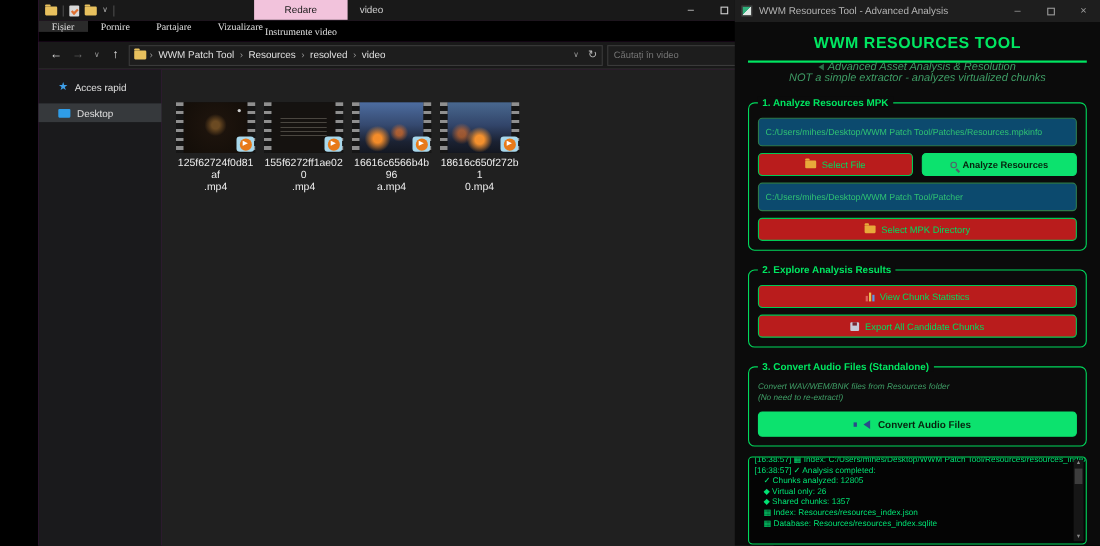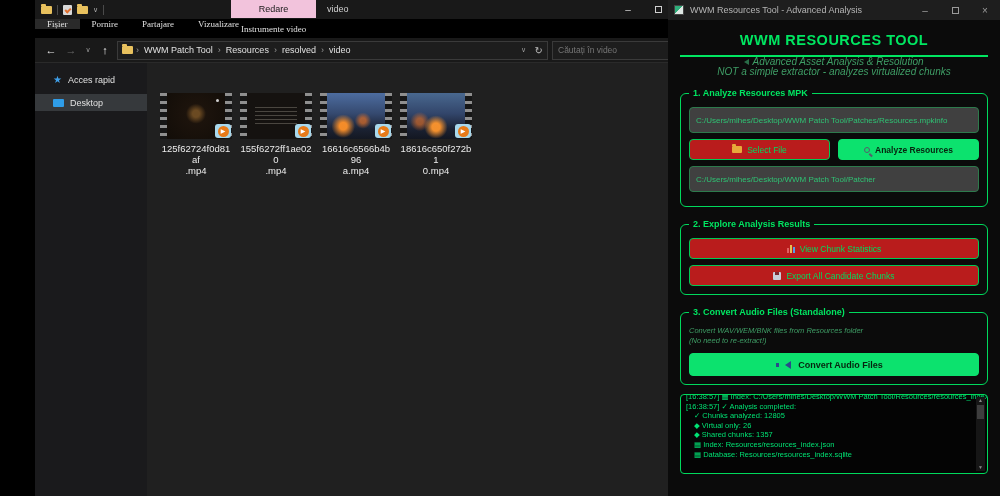--- a/index.html
+++ b/index.html
@@ -84,21 +84,21 @@
   .app-ctl .max-box { border-color:#9a9a9a; }
 
   .app-body { padding:0 12px; }
   .app-h1 { margin-top:12px; text-align:center; color:#00e661; font-weight:bold; font-size:14.5px; letter-spacing:.5px; }
   .app-hr { margin-top:7px; border-top:2px solid #00e661; }
   .app-sub { text-align:center; font-style:italic; color:#3f9e66; font-size:10px; line-height:9.5px; }
   .sub-ic { display:inline-block; width:0; height:0; border-top:3px solid transparent; border-bottom:3px solid transparent; border-right:5px solid #2a6e48; margin-right:3px; }
 
   .groupbox { position:relative; border:1px solid #00d95c; border-radius:6px; margin-top:17px; padding:13px 8px 8px; }
   .group-label { position:absolute; top:-6px; left:8px; background:#0b0b0b; padding:0 4px; color:#00e661; font-weight:bold; font-size:9px; }
-  .path-input { width:100%; height:21px; background:#404040; border:1px solid #2d7a4c; border-radius:4px; color:#2fc173; font-size:8px; padding:12px 6px; font-family:inherit; outline:none; }
+  .path-input { width:100%; height:21px; background:#0c4a6e; border:1px solid #2d7a4c; border-radius:4px; color:#2fc173; font-size:8px; padding:12px 6px; font-family:inherit; outline:none; }
   .gb-gap { height:6px; }
   .btn-row { display:flex; gap:8px; }
   .btn { height:21px; border-radius:4px; display:flex; align-items:center; justify-content:center; gap:5px; font-size:8.5px; cursor:default; }
   .btn-dark { flex:1; background:#b91c1c; border:1px solid #00c955; color:#00dc5f; }
   .btn-green { flex:1; background:#0ce26e; border:1px solid #0ce26e; color:#07240f; font-weight:bold; }
   .btn-full { width:100%; }
   .ic-folder { width:10px; height:7px; background:#e8a93a; border-radius:1px; position:relative; }
   .ic-folder::before { content:""; position:absolute; top:-2px; left:0; width:4px; height:2px; background:#e8a93a; border-radius:1px 1px 0 0; }
   .ic-mag { width:6px; height:6px; border:1.5px solid #55606a; border-radius:50%; position:relative; }
   .ic-mag::after { content:""; position:absolute; left:5px; top:5px; width:4px; height:1.5px; background:#55606a; transform:rotate(45deg); transform-origin:0 0; }
@@ -284,20 +284,24 @@
           <span>Select File</span>
         </div>
         <div class="btn btn-green">
           <span class="ic-mag"></span>
           <span>Analyze Resources</span>
         </div>
       </div>
       <div class="gb-gap"></div>
       <input class="path-input" value="C:/Users/mihes/Desktop/WWM Patch Tool/Patcher" style="">
       <div class="gb-gap"></div>
+      <div class="btn btn-dark btn-full">
+        <span class="ic-folder"></span>
+        <span>Select MPK Directory</span>
+      </div>
     </div>
 
     <div class="groupbox">
       <span class="group-label">2. Explore Analysis Results</span>
       <div class="btn btn-dark btn-full">
         <span class="ic-chart">
             <i></i>
             <i></i>
             <i></i>
           </span>

